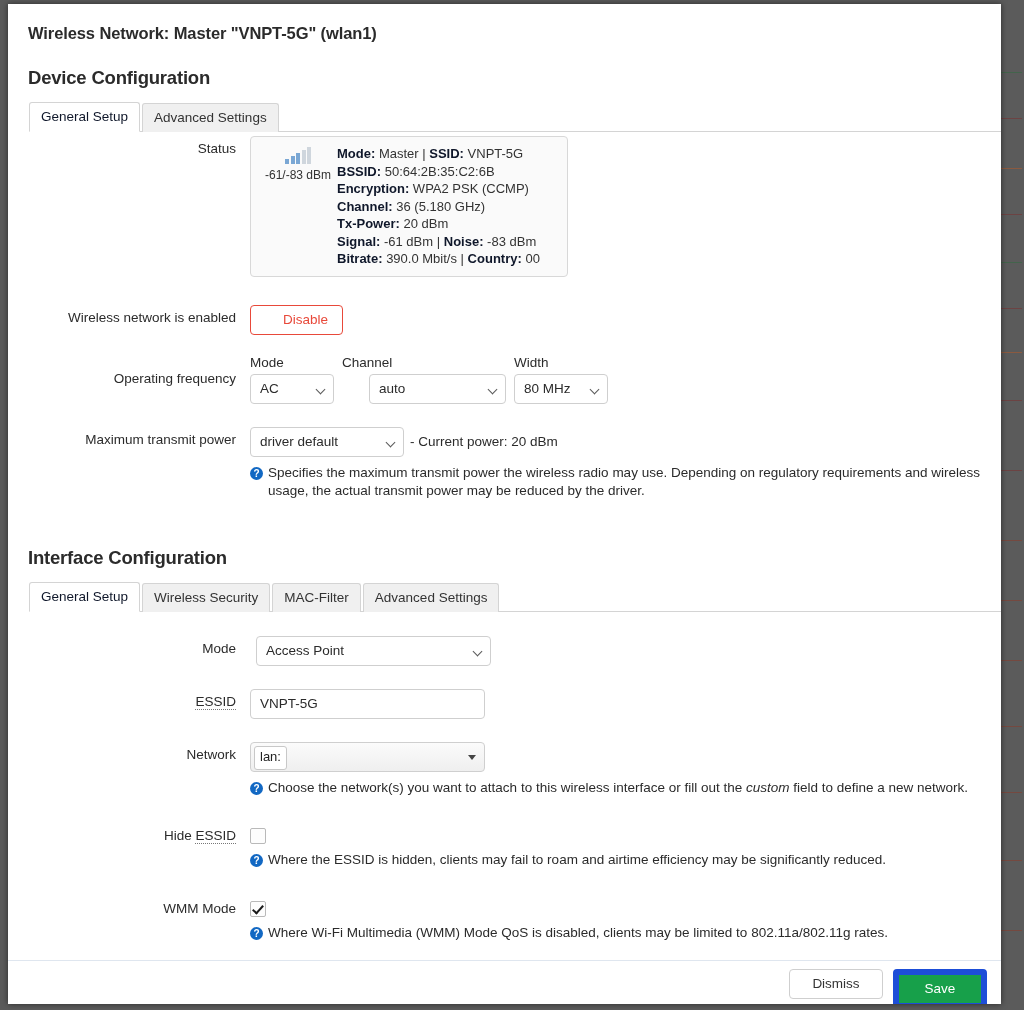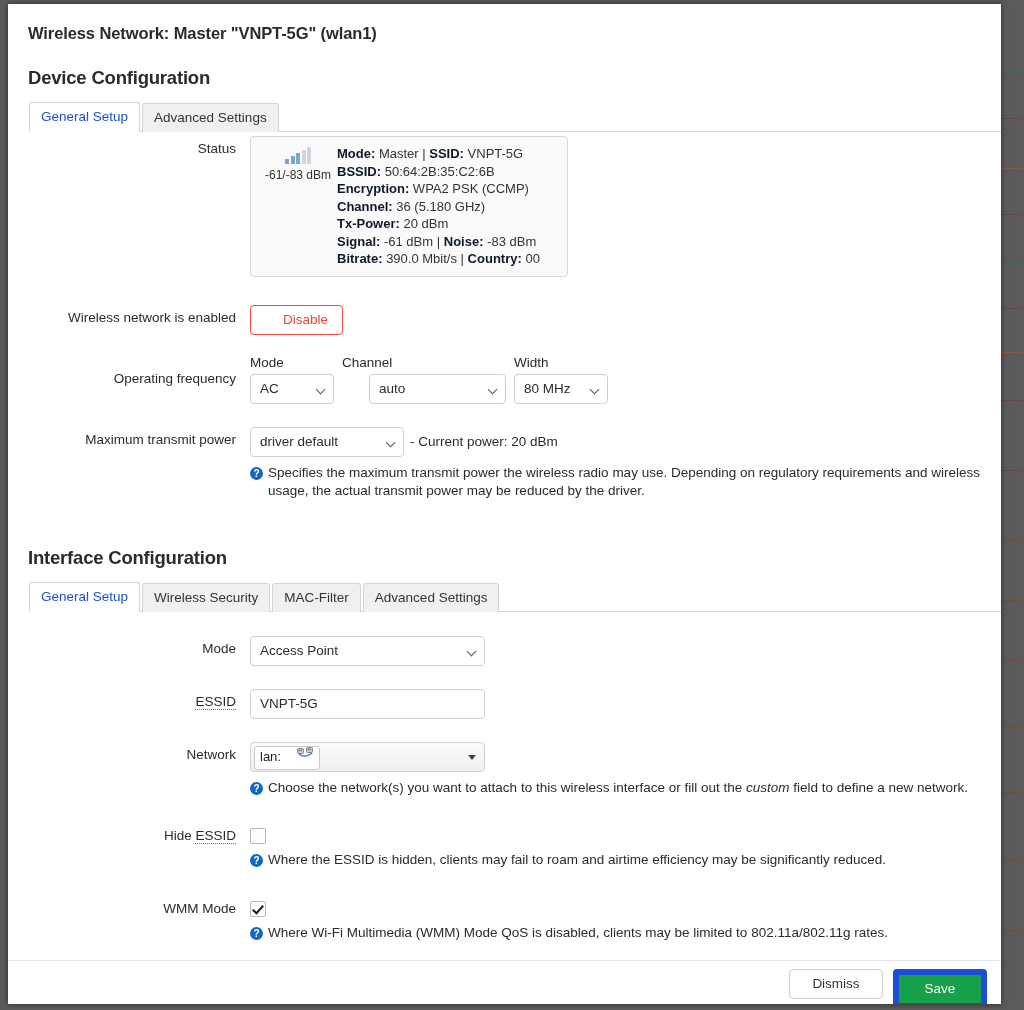--- a/index.html
+++ b/index.html
@@ -82,21 +82,21 @@
     border-radius: 3px 3px 0 0;
     margin-right: 2px;
     position: relative;
     top: 1px;
     cursor: pointer;
     line-height: 18px;
     white-space: nowrap;
   }
   .tab.active {
     background: #ffffff;
-    color: #1d4ed8;
+    color: #0f172a;
     border-bottom: 1px solid #ffffff;
   }
 
   
   .row {
     display: flex;
     align-items: flex-start;
     margin-top: 18px;
   }
   .row-label {
@@ -269,29 +269,30 @@
     border-radius: 4px;
     background: linear-gradient(#fbfbfb, #efefef);
     box-sizing: border-box;
     cursor: pointer;
   }
   .netchip {
     position: absolute;
     left: 3px; top: 3px;
     height: 22px;
     display: flex;
-    align-items: flex-start;
+    align-items: center;
     gap: 16px;
     background: #fff;
     border: 1px solid #c8c8c8;
     border-radius: 3px;
     padding: 0 5px;
     font-size: 13px;
     color: #222;
     line-height: 20px;
+    flex-direction: column;
   }
   .netsel .caret {
     position: absolute;
     right: 8px; top: 12px;
     width: 0; height: 0;
     border-left: 4px solid transparent;
     border-right: 4px solid transparent;
     border-top: 5px solid #444;
   }
 
@@ -488,21 +489,21 @@
     <div class="tabs">
       <div class="tab active">General Setup</div>
       <div class="tab">Wireless Security</div>
       <div class="tab">MAC-Filter</div>
       <div class="tab">Advanced Settings</div>
     </div>
 
     <div class="row" style="margin-top:24px;">
       <div class="row-label">Mode</div>
       <div class="row-field">
-        <div class="sel" style="width:235px;">
+        <div class="sel" style="width:235px;margin-left:6px;">
           <select>
             <option>Access Point</option>
           </select>
           <span class="chev"></span>
         </div>
       </div>
     </div>
 
     <div class="row" style="margin-top:23px;">
       <div class="row-label">

